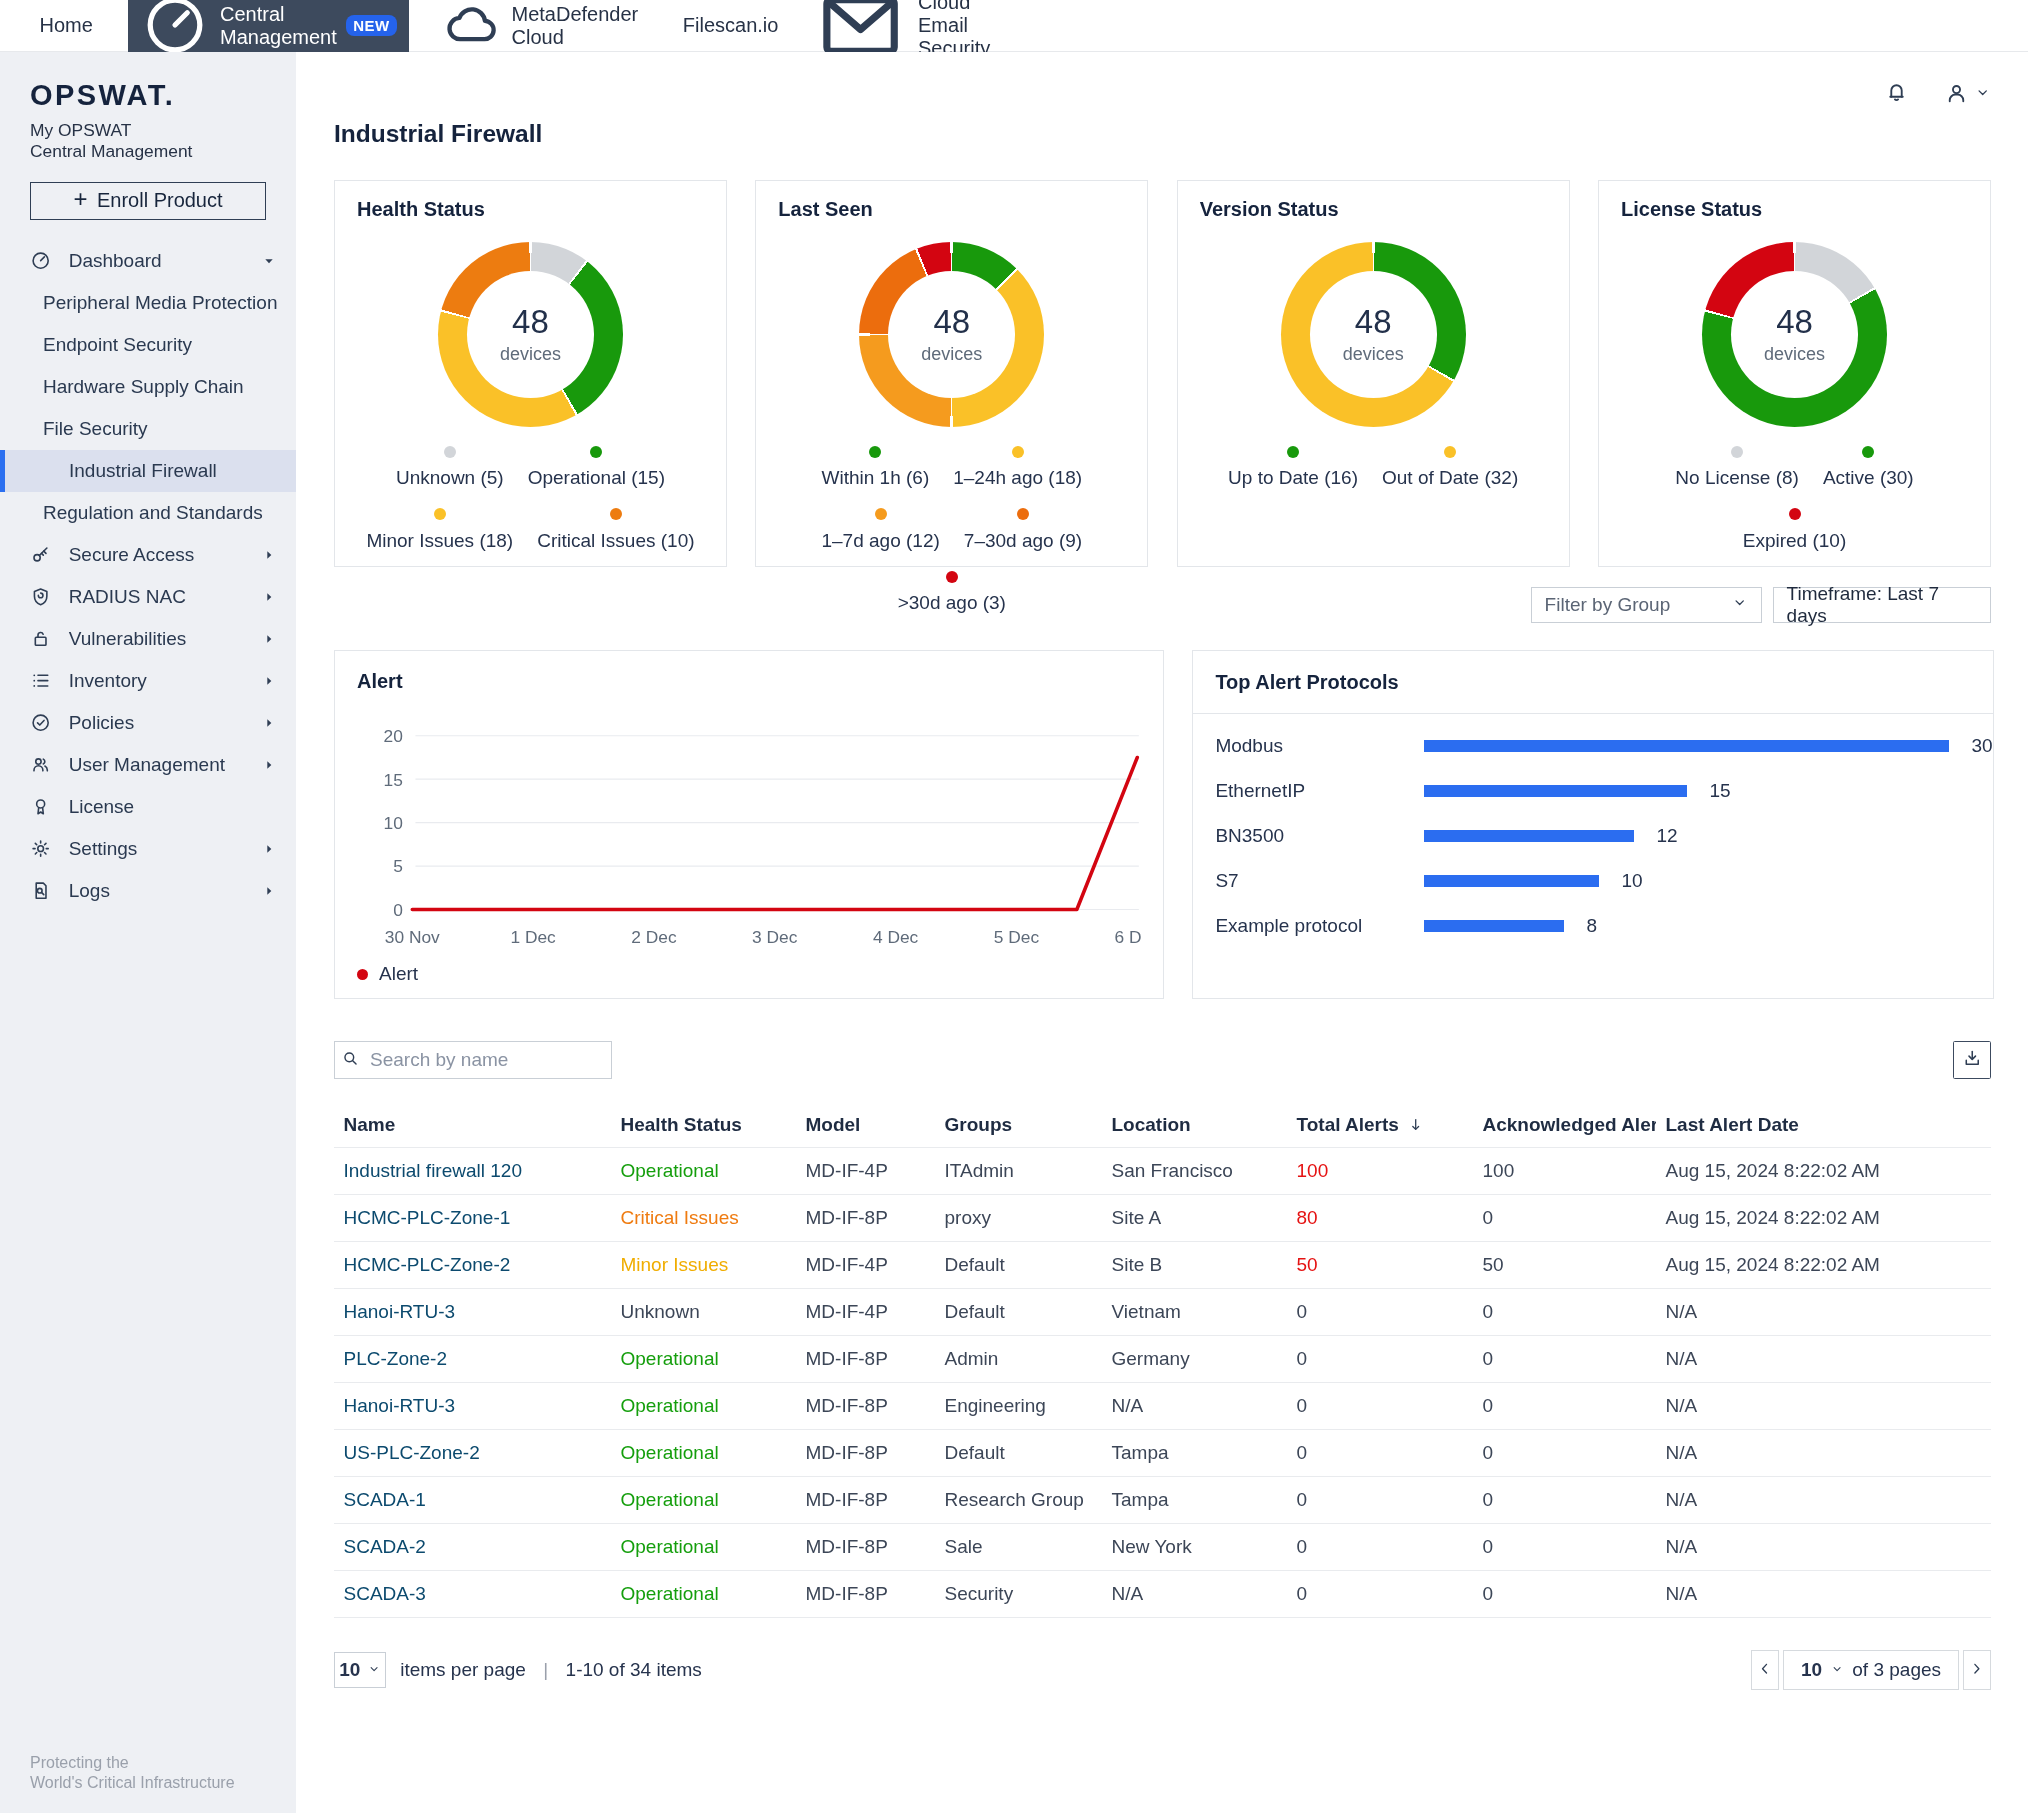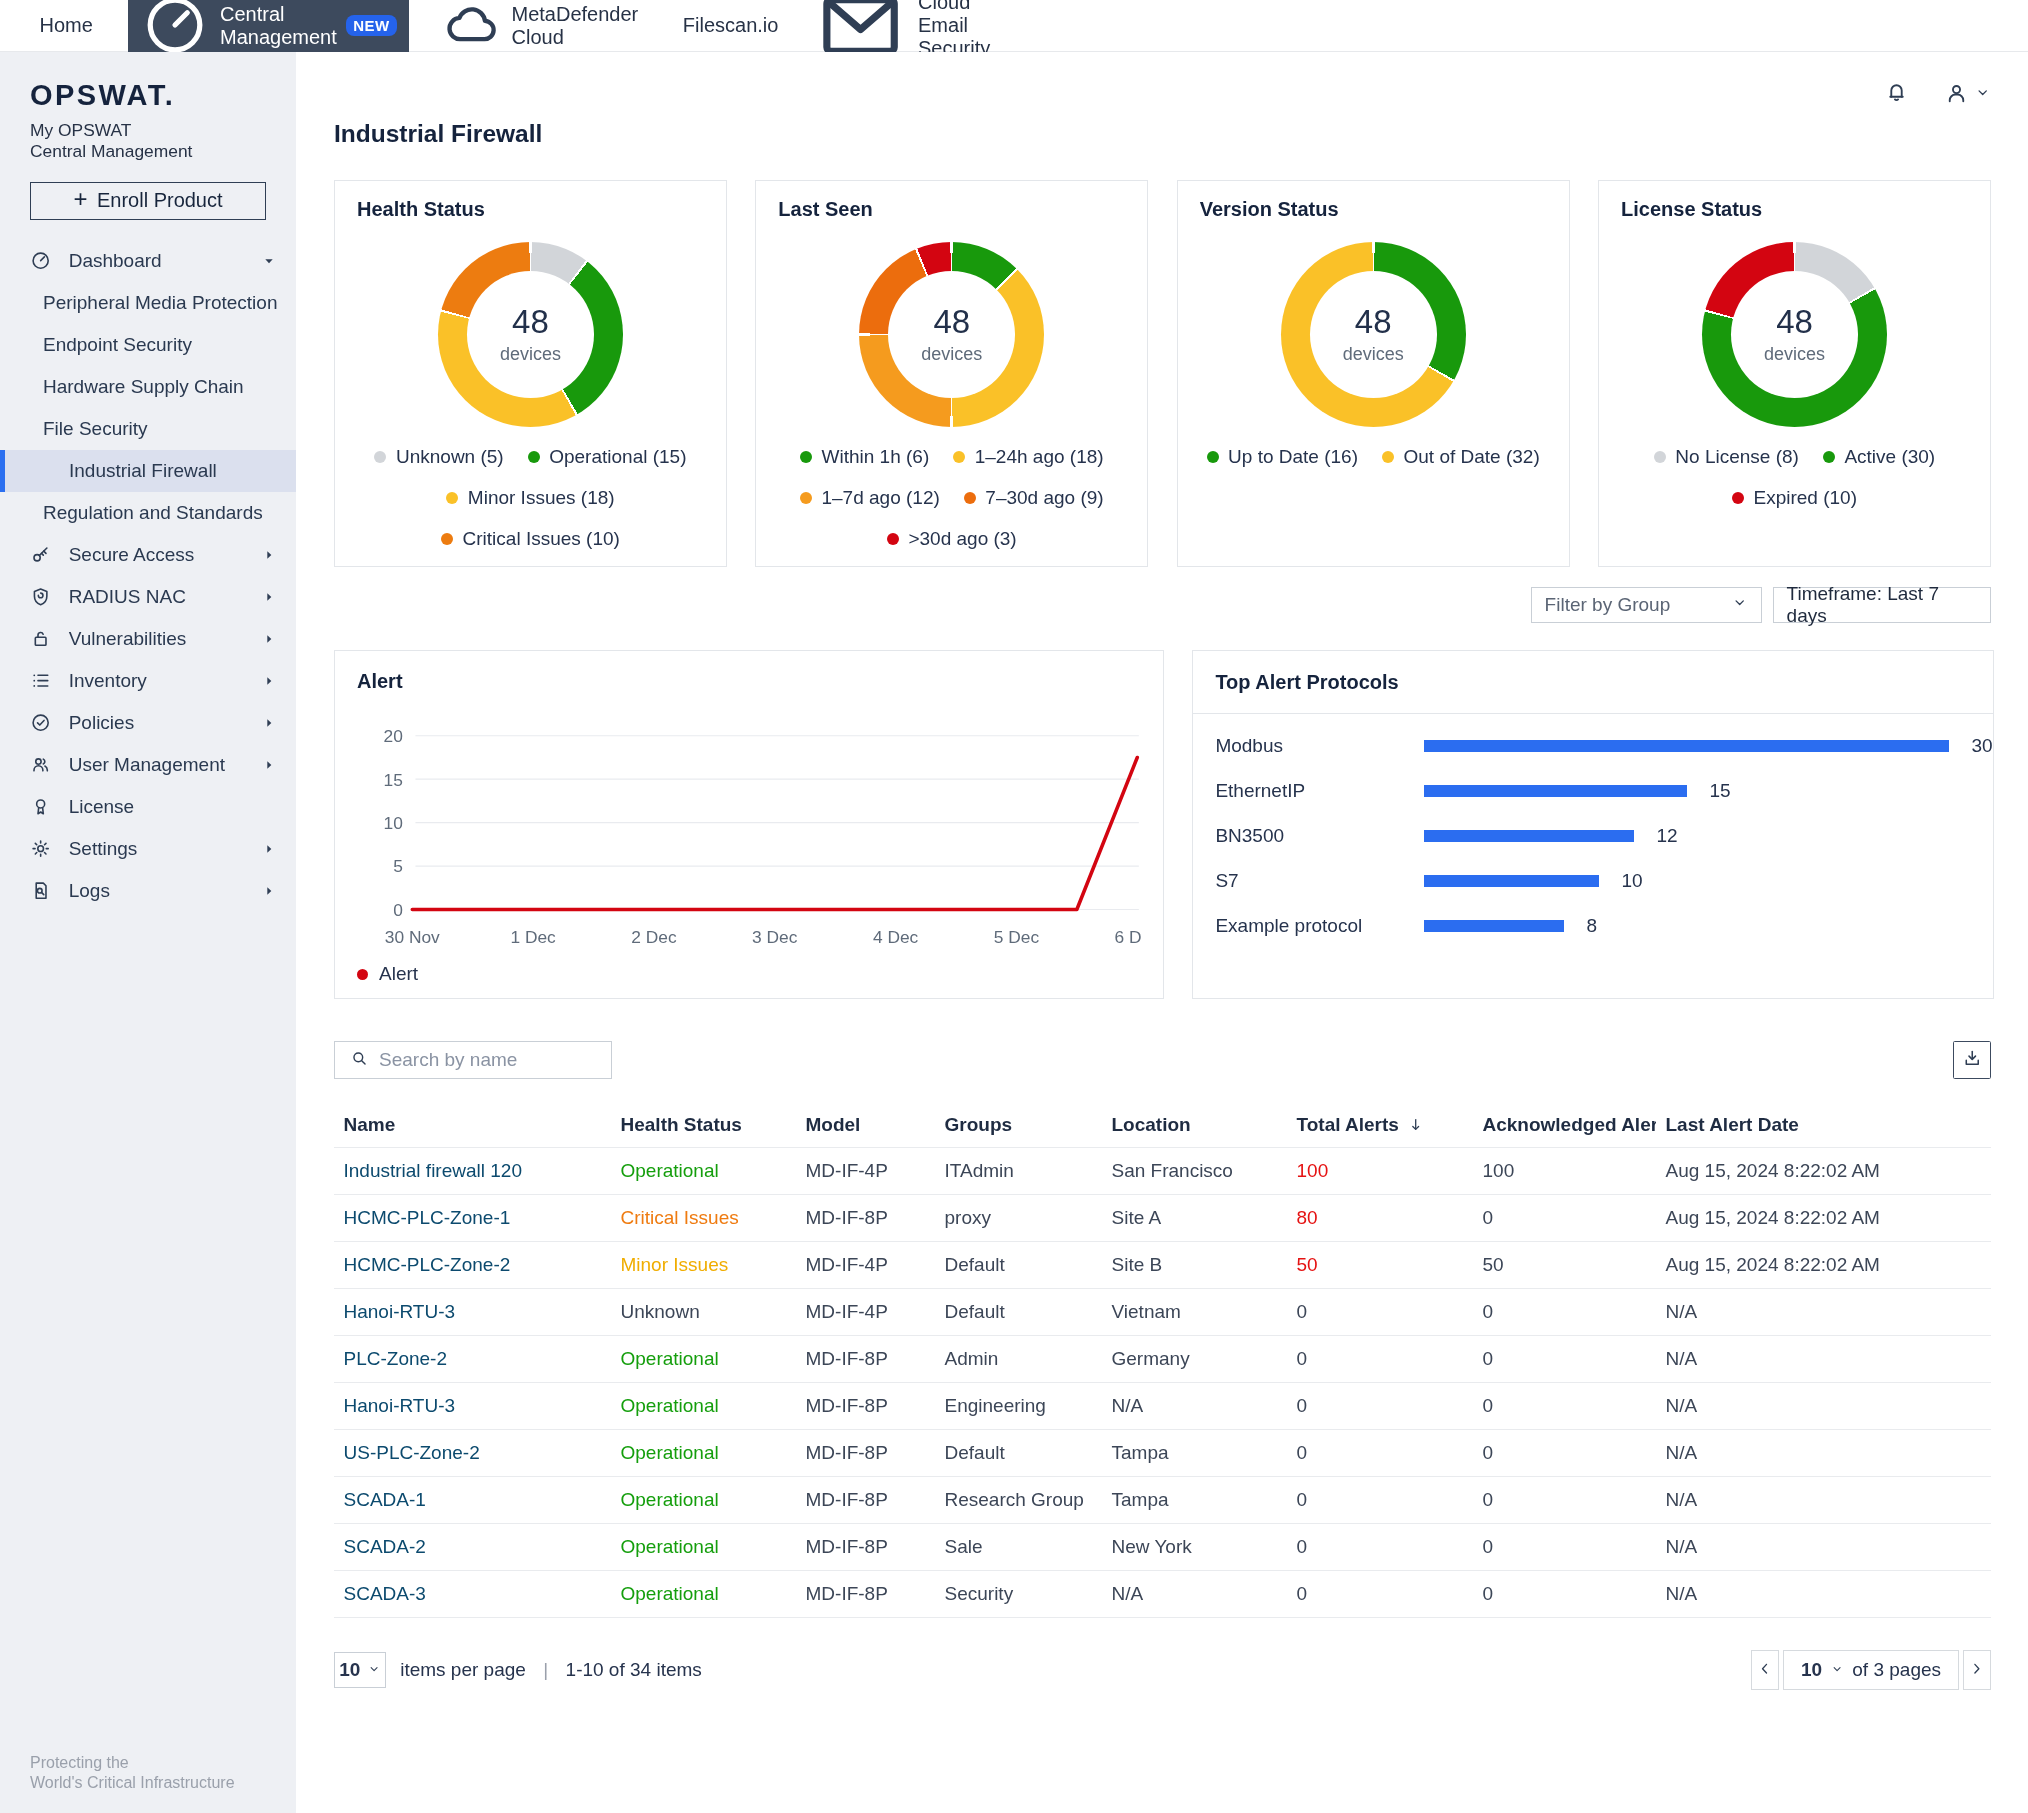--- a/index.html
+++ b/index.html
@@ -42,21 +42,21 @@
 
   
   .cards-row1{position:absolute;left:38px;top:128px;width:1657px;display:flex;gap:28.4px;}
   .donut-card{flex:1;height:387px;padding:17.4px 22px;position:relative;}
   .card-title{font-size:20px;font-weight:700;color:#15233d;}
   .donut{width:185px;height:185px;border-radius:50%;margin:20.5px auto 0 auto;position:relative;}
   .hole{position:absolute;inset:29px;background:#fff;border-radius:50%;display:flex;flex-direction:column;align-items:center;justify-content:center;}
   .dval{font-size:33px;color:#22304a;}
   .dlab{font-size:18px;color:#5f6b7a;margin-top:3.2px;}
   .legend{margin-top:19px;display:flex;flex-wrap:wrap;justify-content:center;column-gap:24px;row-gap:19px;font-size:19px;color:#26334d;}
-  .lg-item{display:flex;align-items:center;gap:9.5px;white-space:nowrap;}
+  .lg-item{display:flex;align-items:center;gap:9.5px;white-space:nowrap;flex-direction:column;}
   .lg-dot{width:12px;height:12px;border-radius:50%;flex:0 0 auto;}
 
   
   .filter-row{position:absolute;left:38px;top:535px;width:1657px;display:flex;justify-content:flex-end;gap:11px;}
   .select-box,.timeframe-box{height:36px;box-sizing:border-box;border:0.8px solid #c9cfd6;background:#fff;
       display:flex;align-items:center;padding:0 12.6px;font-size:19px;cursor:pointer;}
   .select-box{width:231px;justify-content:space-between;color:#5b6575;}
   .select-box .icn{width:17.4px;height:17.4px;}
   .timeframe-box{width:218px;color:#1f2a3d;}
 
@@ -67,21 +67,21 @@
   .protocols-card{flex:1;position:relative;padding:0;}
   .p-header{height:62px;display:flex;align-items:center;padding:0 22px;font-size:20px;font-weight:700;color:#15233d;border-bottom:0.8px solid #e3e6ea;}
   .p-rows{padding-top:9.5px;}
   .p-row{height:45px;display:flex;align-items:center;padding-left:22px;}
   .p-label{width:209px;font-size:19px;color:#26334d;flex:0 0 auto;}
   .p-bar{height:12.6px;background:#2b6df0;flex:0 0 auto;}
   .p-val{margin-left:22px;font-size:19px;color:#26334d;}
 
   
   .table-controls{position:absolute;left:38px;top:989px;width:1657px;display:flex;justify-content:space-between;align-items:flex-start;}
-  .search-box{width:278px;height:38px;border:0.8px solid #c9cfd6;display:flex;align-items:center;gap:8px;padding:0 15px;box-sizing:border-box;}
+  .search-box{width:278px;height:38px;border:0.8px solid #c9cfd6;display:flex;align-items:center;gap:8px;padding:0 6px;box-sizing:border-box;}
   .search-box .icn{width:19px;height:19px;flex:0 0 auto;}
   .search-box input{border:none;outline:none;font-size:19px;color:#1f2a3d;width:100%;font-family:inherit;background:transparent;}
   .search-box input::placeholder{color:#8a93a3;}
   .download-btn{width:38px;height:38px;border:1.6px solid #3c4a5f;border-radius:1.6px;background:#fff;display:flex;align-items:center;justify-content:center;cursor:pointer;}
   .download-btn .icn{width:20.5px;height:20.5px;}
 
   
   .dtable{position:absolute;left:38px;top:1051px;width:1657px;font-size:19px;}
   .trow{display:grid;grid-template-columns:277px 185px 139px 167px 185px 186px 183px 336px;align-items:center;height:46px;border-bottom:0.8px solid #e9ebee;}
   .trow.thead{height:44px;font-weight:700;color:#1f2c42;}

